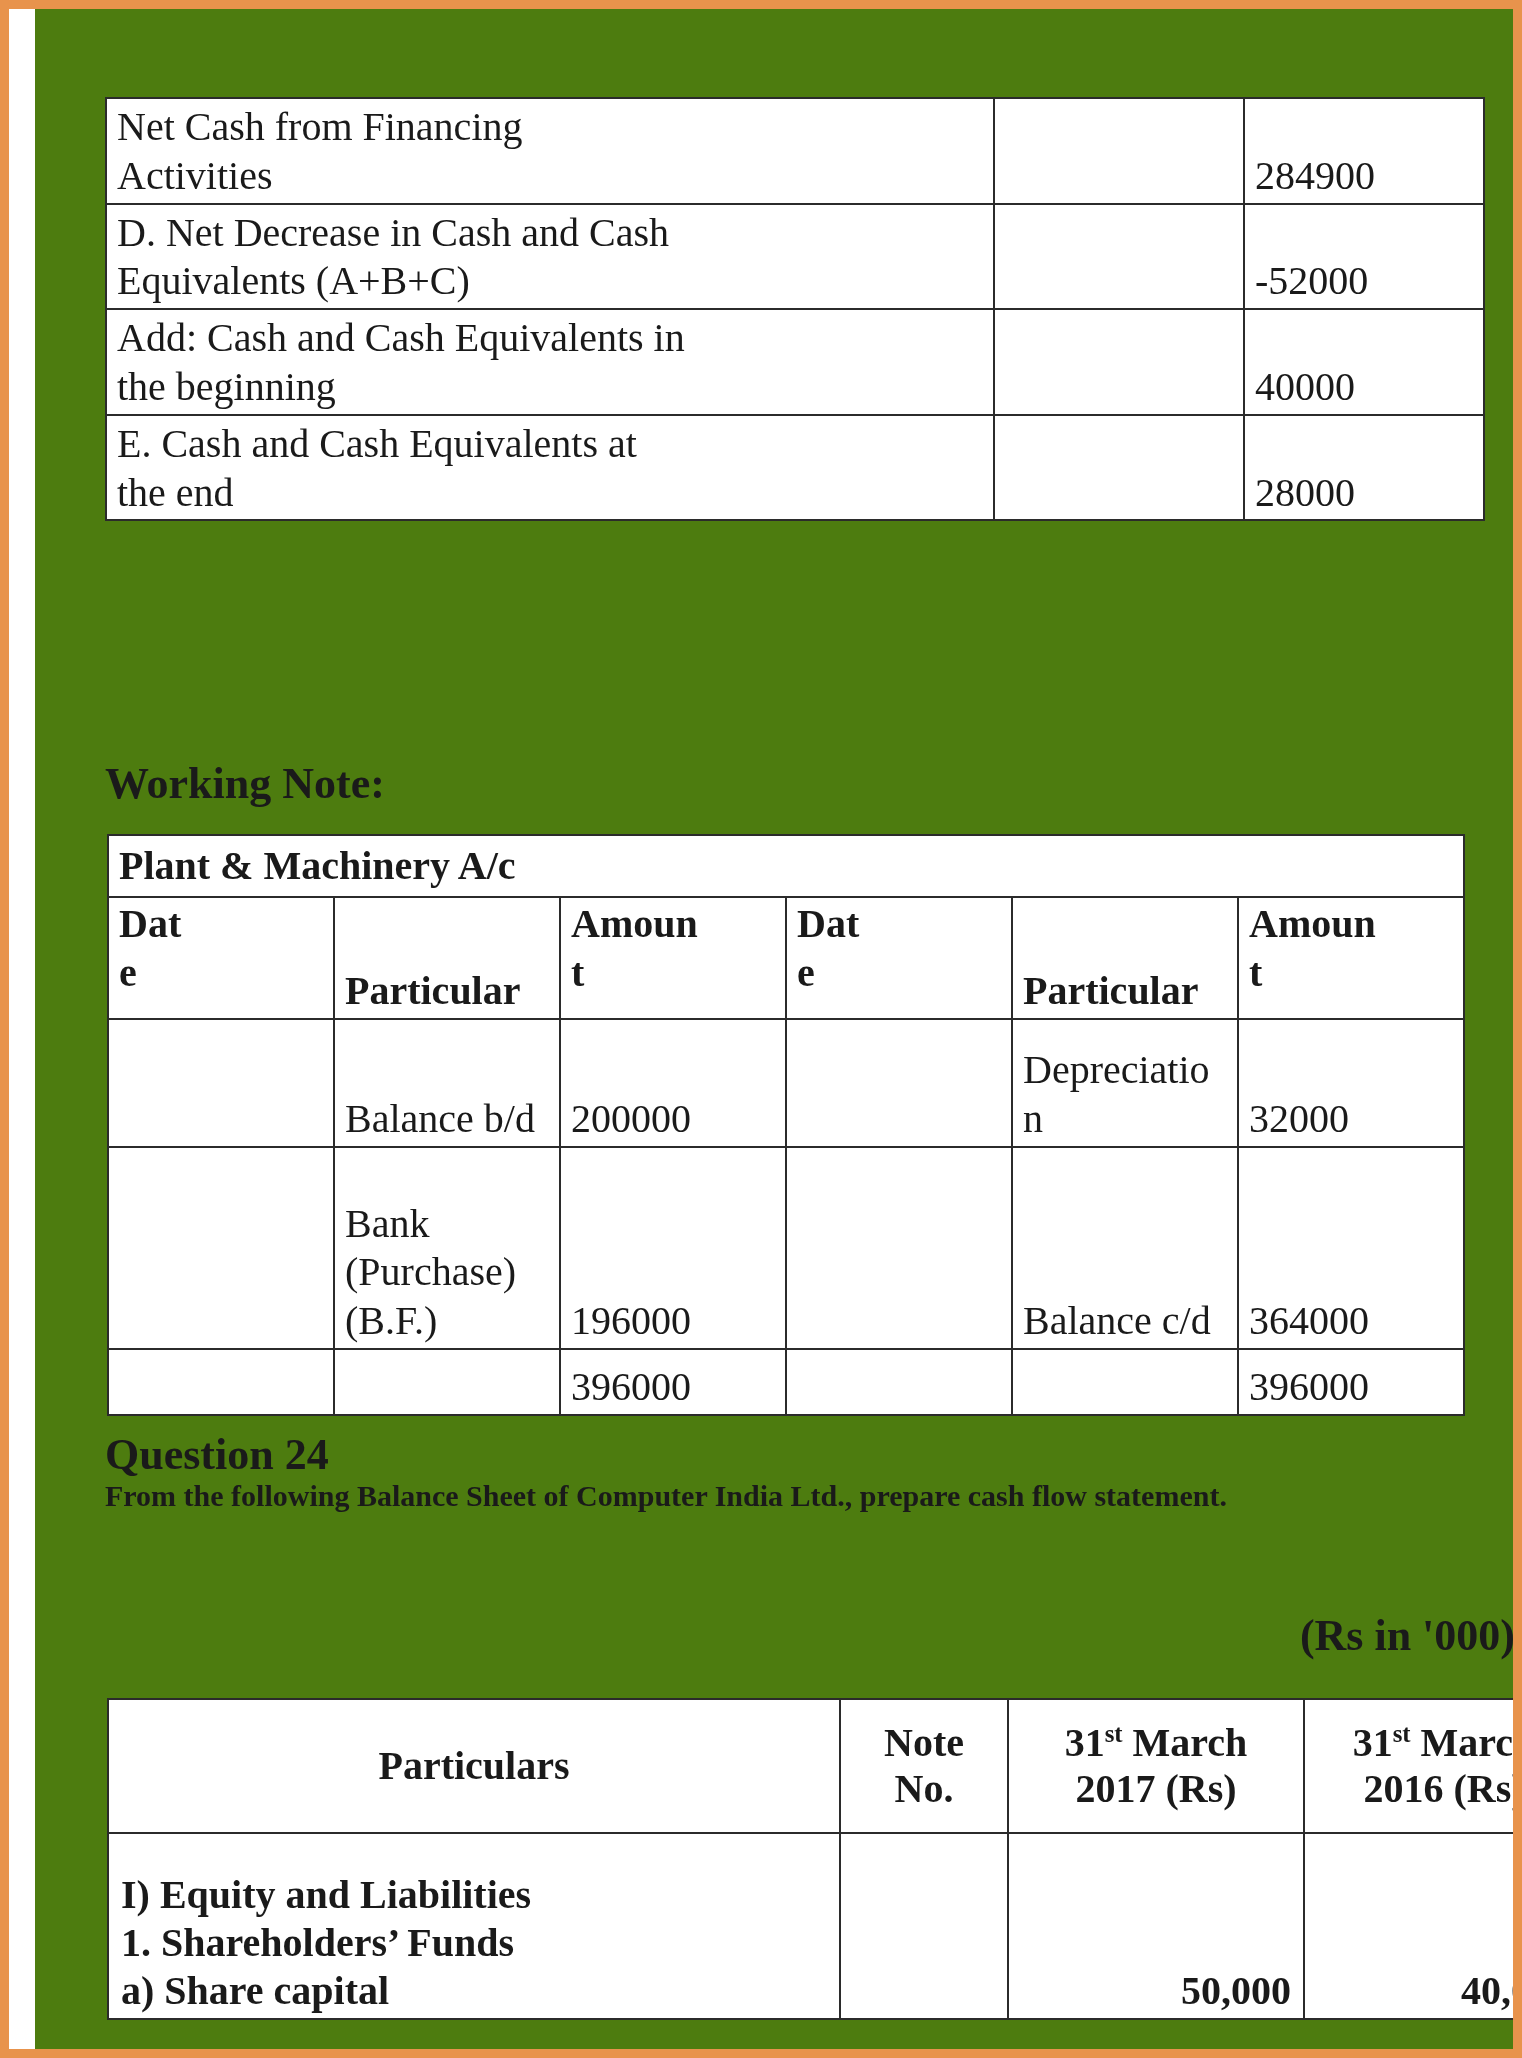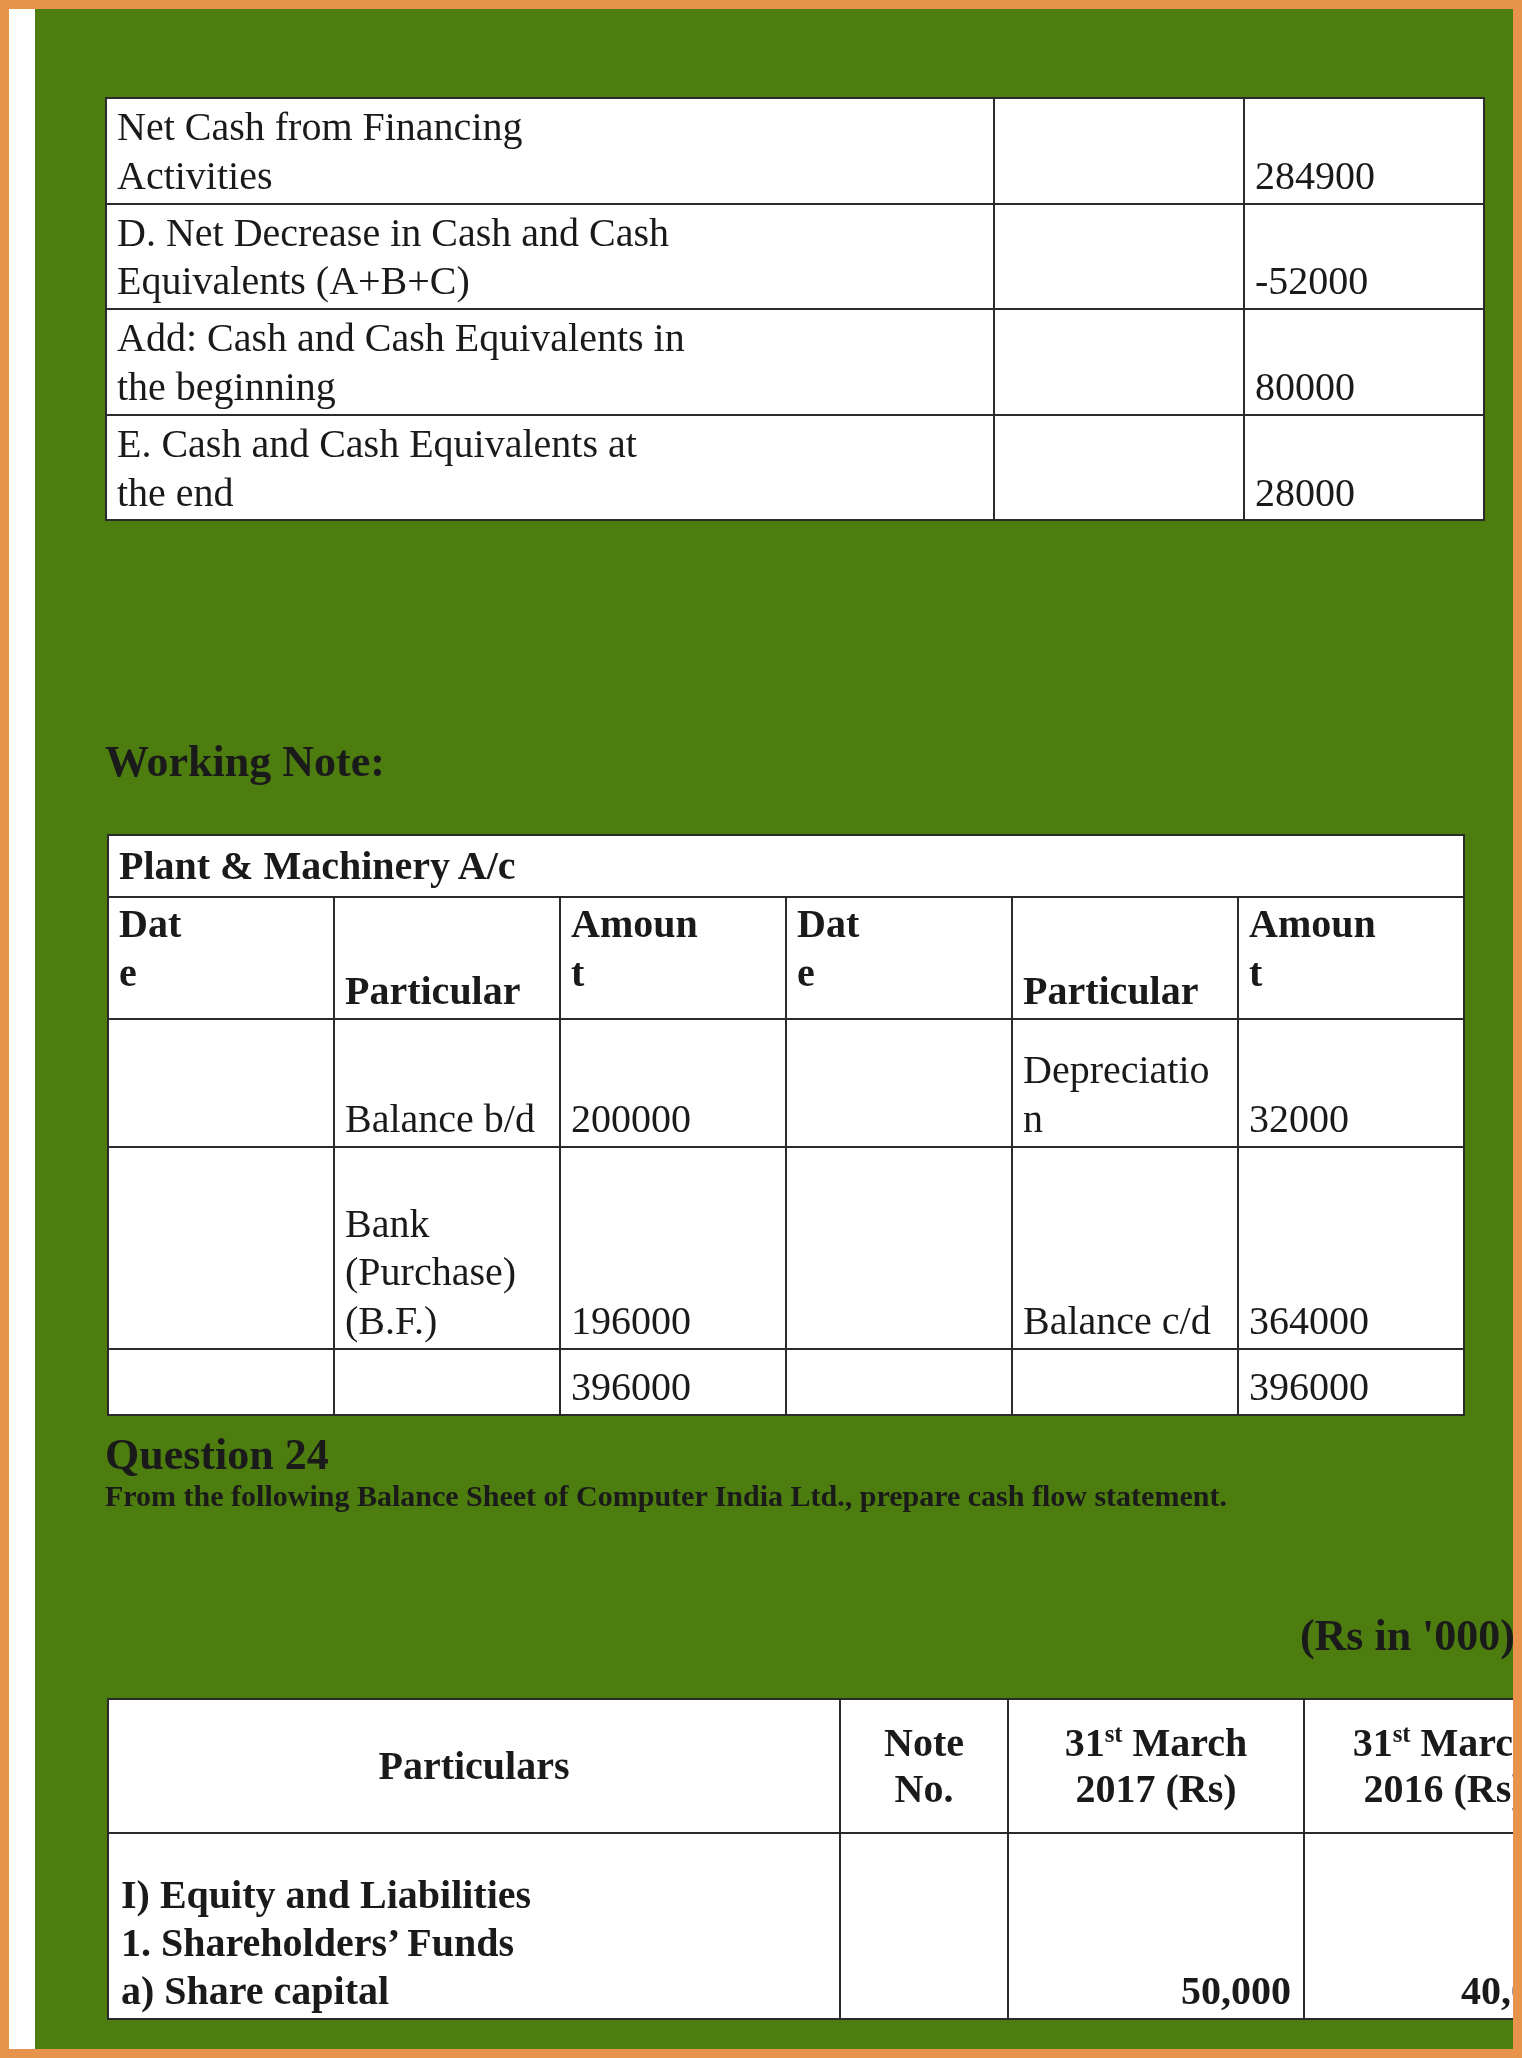--- a/index.html
+++ b/index.html
@@ -62,21 +62,21 @@
   }
   #table-cashflow-tail td { height: 92px; }
   #table-cashflow-tail td.desc  { width: 866px; }
   #table-cashflow-tail td.blank { width: 228px; }
   #table-cashflow-tail td.val   { width: 218px; }
 
   
   #working-note-heading {
     position: absolute;
     left: 70px;
-    top: 740px;
+    top: 762px;
     font-size: 44px;
     font-weight: bold;
     line-height: 1;
   }
 
   
   #table-plant-machinery {
     position: absolute;
     left: 72px;
     top: 834px;
@@ -169,21 +169,21 @@
       <tr>
         <td class="desc b multiline">D. Net Decrease in Cash and Cash
 Equivalents (A+B+C)</td>
         <td class="blank"></td>
         <td class="val num">-52000</td>
       </tr>
       <tr>
         <td class="desc multiline">Add: Cash and Cash Equivalents in
 the beginning</td>
         <td class="blank"></td>
-        <td class="val num">80000</td>
+        <td class="val num">40000</td>
       </tr>
       <tr>
         <td class="desc b multiline">E. Cash and Cash Equivalents at
 the end</td>
         <td class="blank"></td>
         <td class="val num">28000</td>
       </tr>
     </tbody>
   </table>
 

